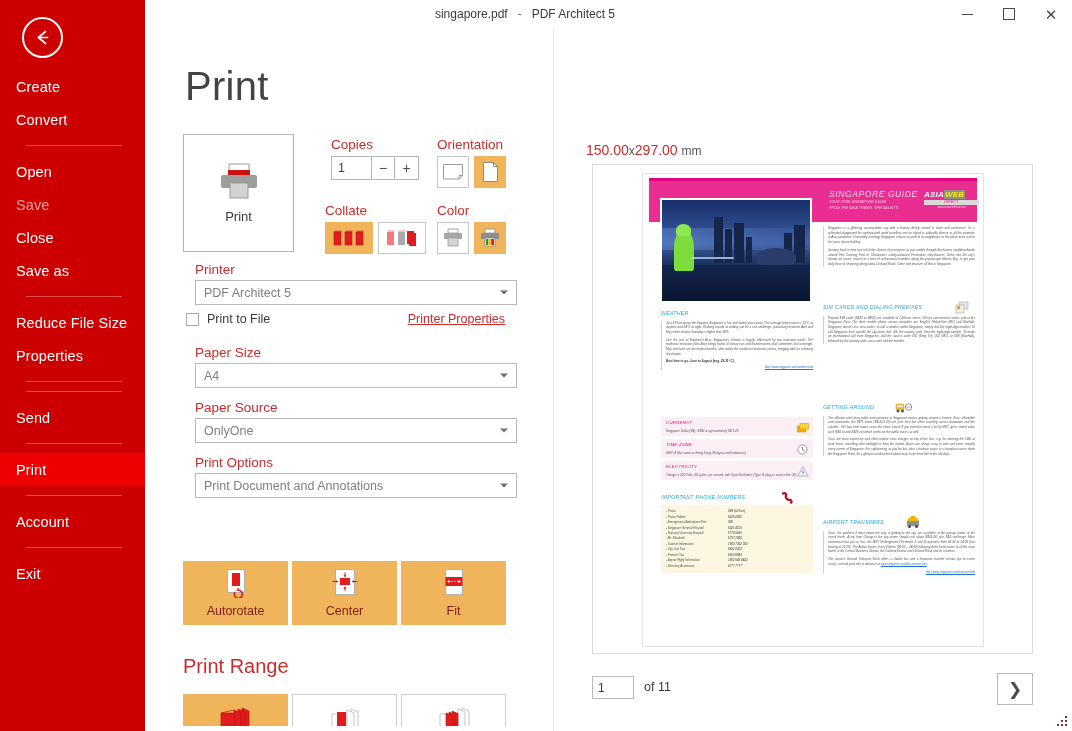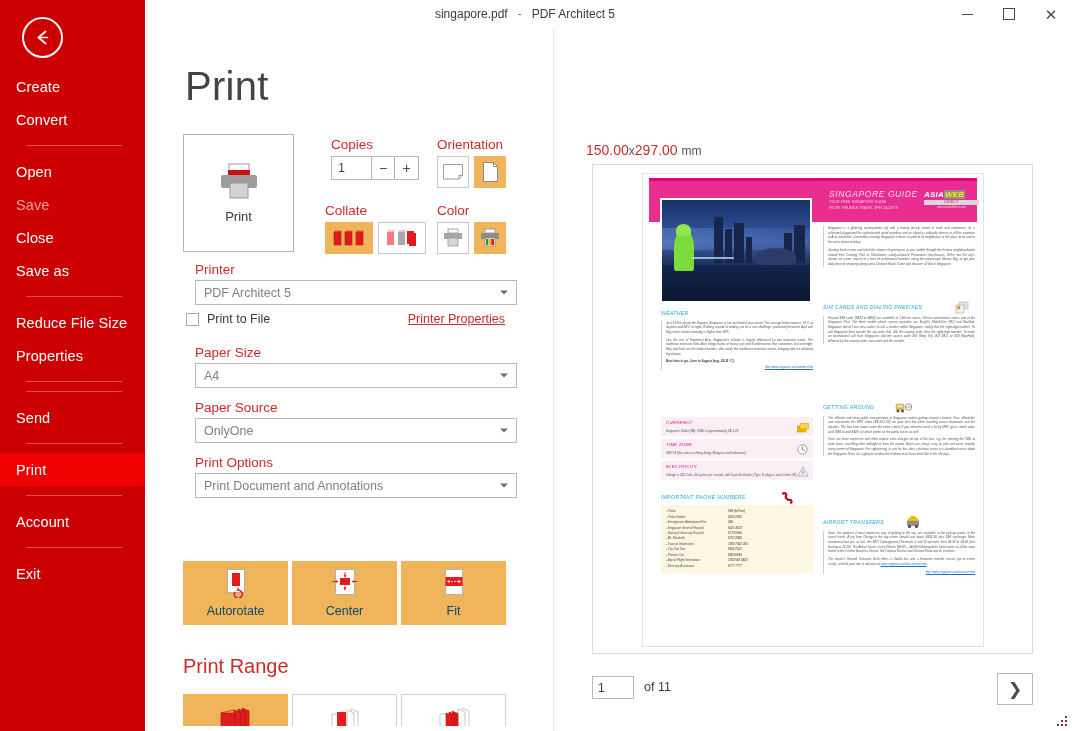--- a/index.html
+++ b/index.html
@@ -120,21 +120,21 @@
     position:absolute;right:0;top:0;font-size:12.5px;color:#cc2b2b;
     text-decoration:underline;cursor:pointer;
   }
 
   
   .scalerow{position:absolute;left:0;top:427px;display:flex;gap:4px;}
   .scalebtn{
     width:105px;height:64px;background:#f0b45a;cursor:pointer;
     display:flex;flex-direction:column;align-items:center;justify-content:center;
   }
-  .scalebtn-label{font-size:12.5px;color:#0c4a6e;margin-top:6px;}
+  .scalebtn-label{font-size:12.5px;color:#7f1d1d;margin-top:6px;}
 
   .printrange-title{
     position:absolute;left:0;top:521px;font-size:20px;color:#cc2b2b;font-weight:400;
   }
   .rangerow{position:absolute;left:0;top:560px;display:flex;gap:4px;}
   .rangebtn{
     width:105px;height:58px;border:1px solid #cfcfcf;background:#fff;cursor:pointer;
     display:flex;align-items:center;justify-content:center;box-sizing:border-box;
   }
   .rangebtn.sel{background:#f0b45a;border-color:#f0b45a;}

